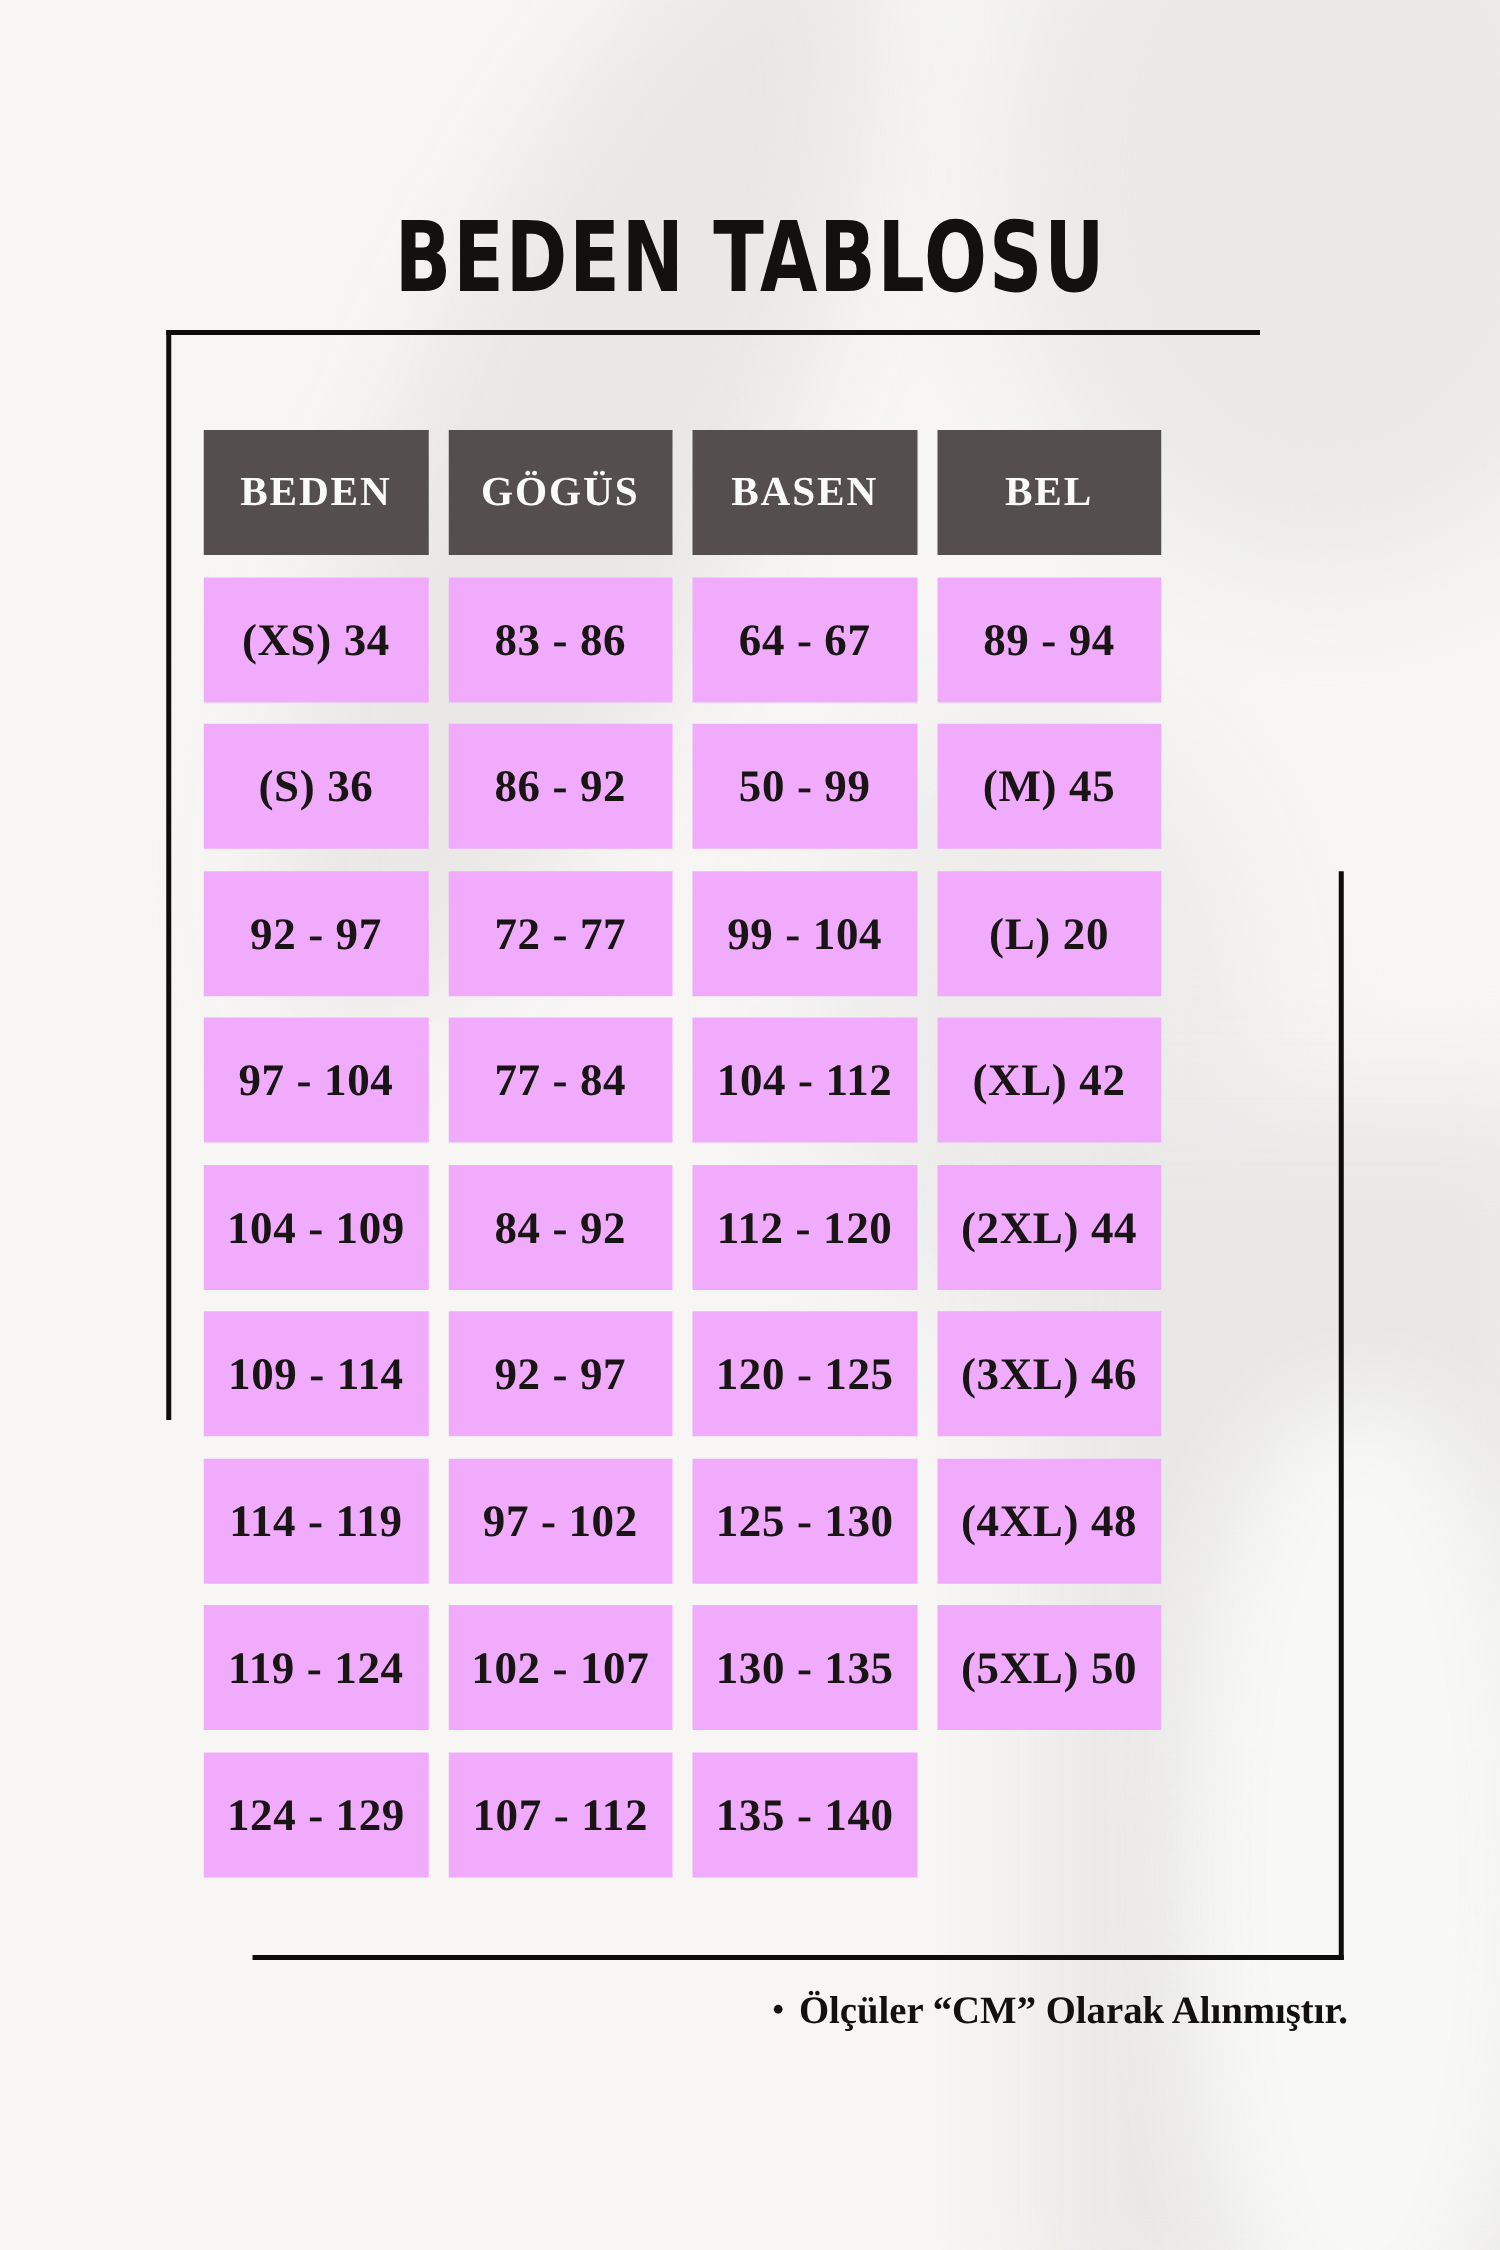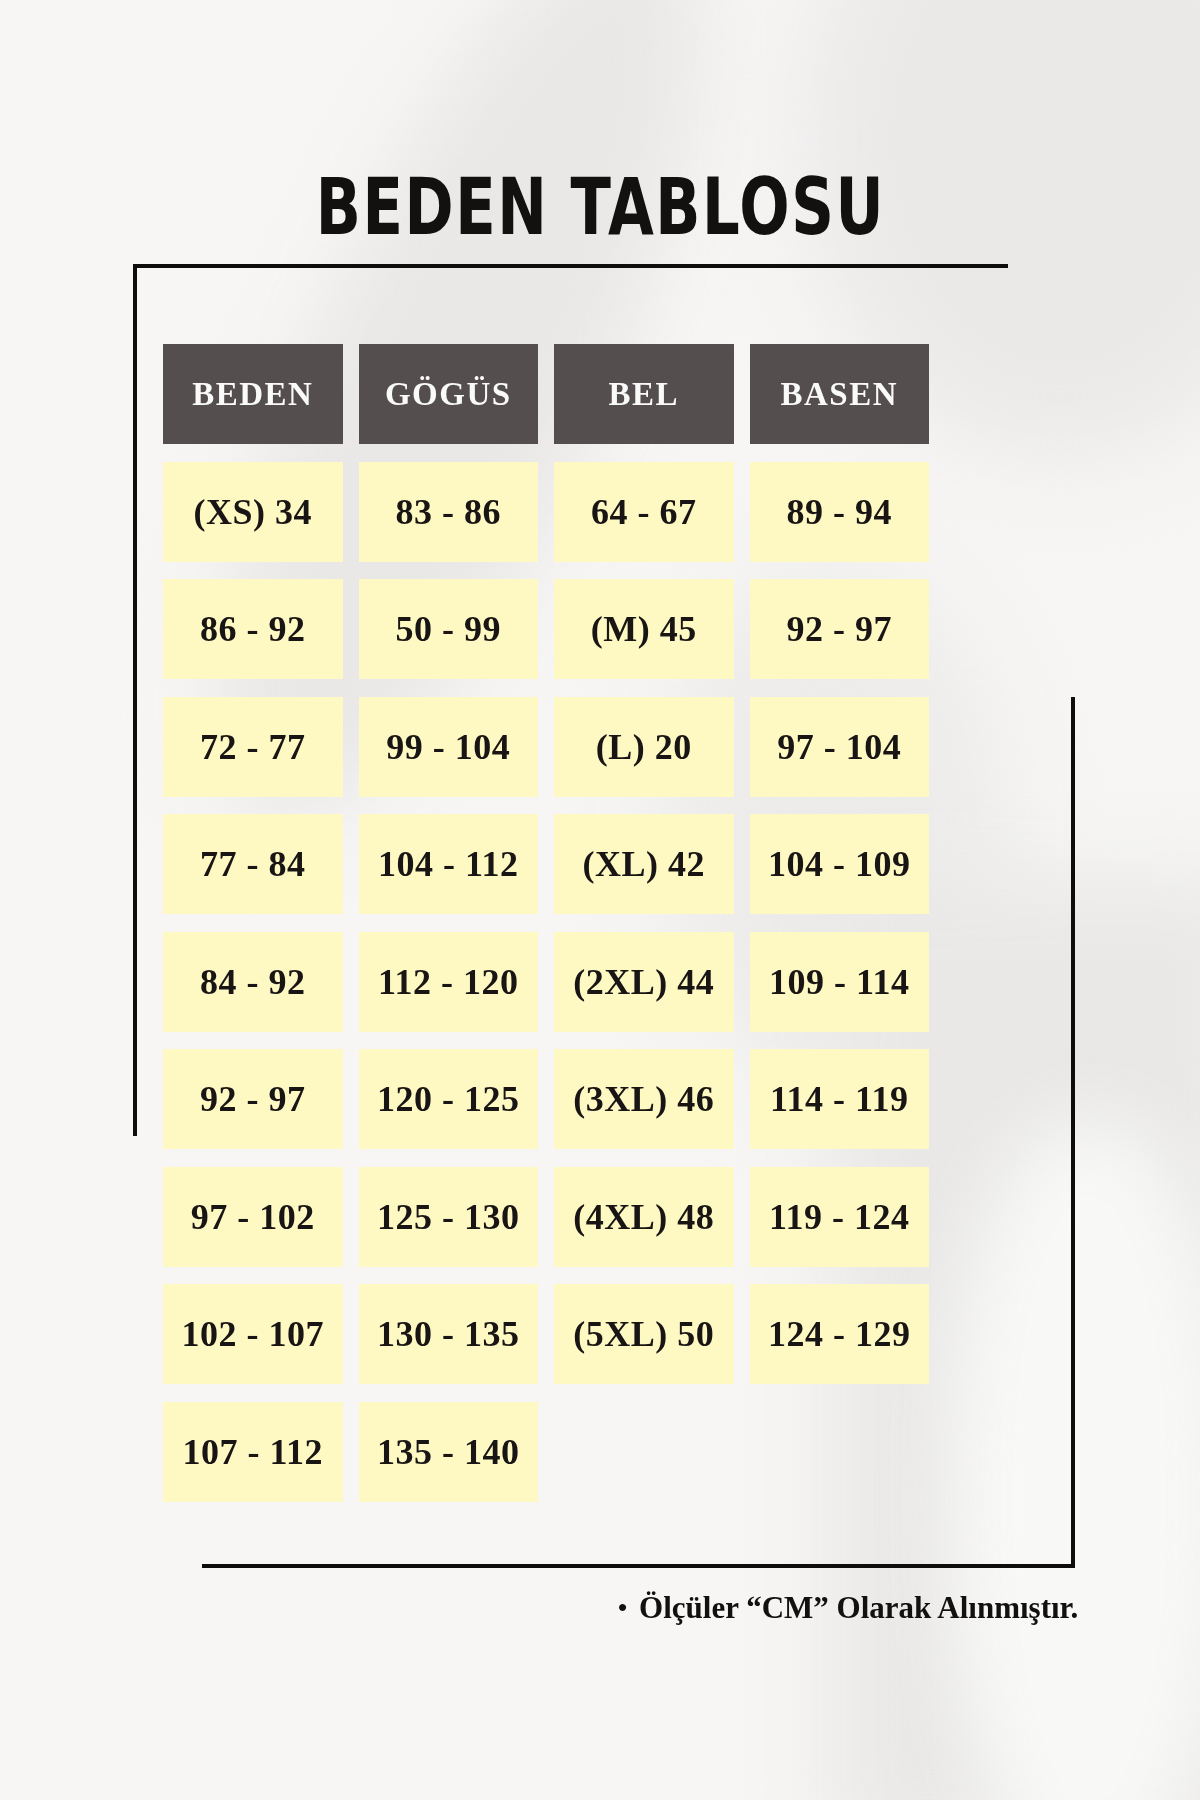--- a/index.html
+++ b/index.html
@@ -56,21 +56,21 @@
 
   .size-table {
     position:absolute; left:163px; top:344px; width:766px;
     display:grid;
     grid-template-columns:repeat(4, 1fr);
     column-gap:16px; row-gap:17.5px;
     grid-auto-rows:100px;
   }
   .cell {
     display:flex; align-items:center; justify-content:center;
-    background:#fef9c3;
+    background:#f0abfc;
     color:#181514;
     font-weight:bold; font-size:36px;
     letter-spacing:0.5px;
     white-space:nowrap;
   }
   .cell--head {
     background:#544f4e;
     color:#fbfafa;
     font-size:33px;
     letter-spacing:1.5px;
@@ -98,26 +98,27 @@
   <h1 class="page-title"><span class="squeeze">BEDEN TABLOSU</span></h1>
 
   <div class="frame-line fl-top"></div>
   <div class="frame-line fl-left"></div>
   <div class="frame-line fl-right"></div>
   <div class="frame-line fl-bottom"></div>
 
   <div class="size-table" id="size-table">
       <div class="cell cell--head">BEDEN</div>
       <div class="cell cell--head">GÖGÜS</div>
+      <div class="cell cell--head">BASEN</div>
       <div class="cell cell--head">BEL</div>
-      <div class="cell cell--head">BASEN</div>
       <div class="cell">(XS) 34</div>
       <div class="cell">83 - 86</div>
       <div class="cell">64 - 67</div>
       <div class="cell">89 - 94</div>
+      <div class="cell">(S) 36</div>
       <div class="cell">86 - 92</div>
       <div class="cell">50 - 99</div>
       <div class="cell">(M) 45</div>
       <div class="cell">92 - 97</div>
       <div class="cell">72 - 77</div>
       <div class="cell">99 - 104</div>
       <div class="cell">(L) 20</div>
       <div class="cell">97 - 104</div>
       <div class="cell">77 - 84</div>
       <div class="cell">104 - 112</div>

